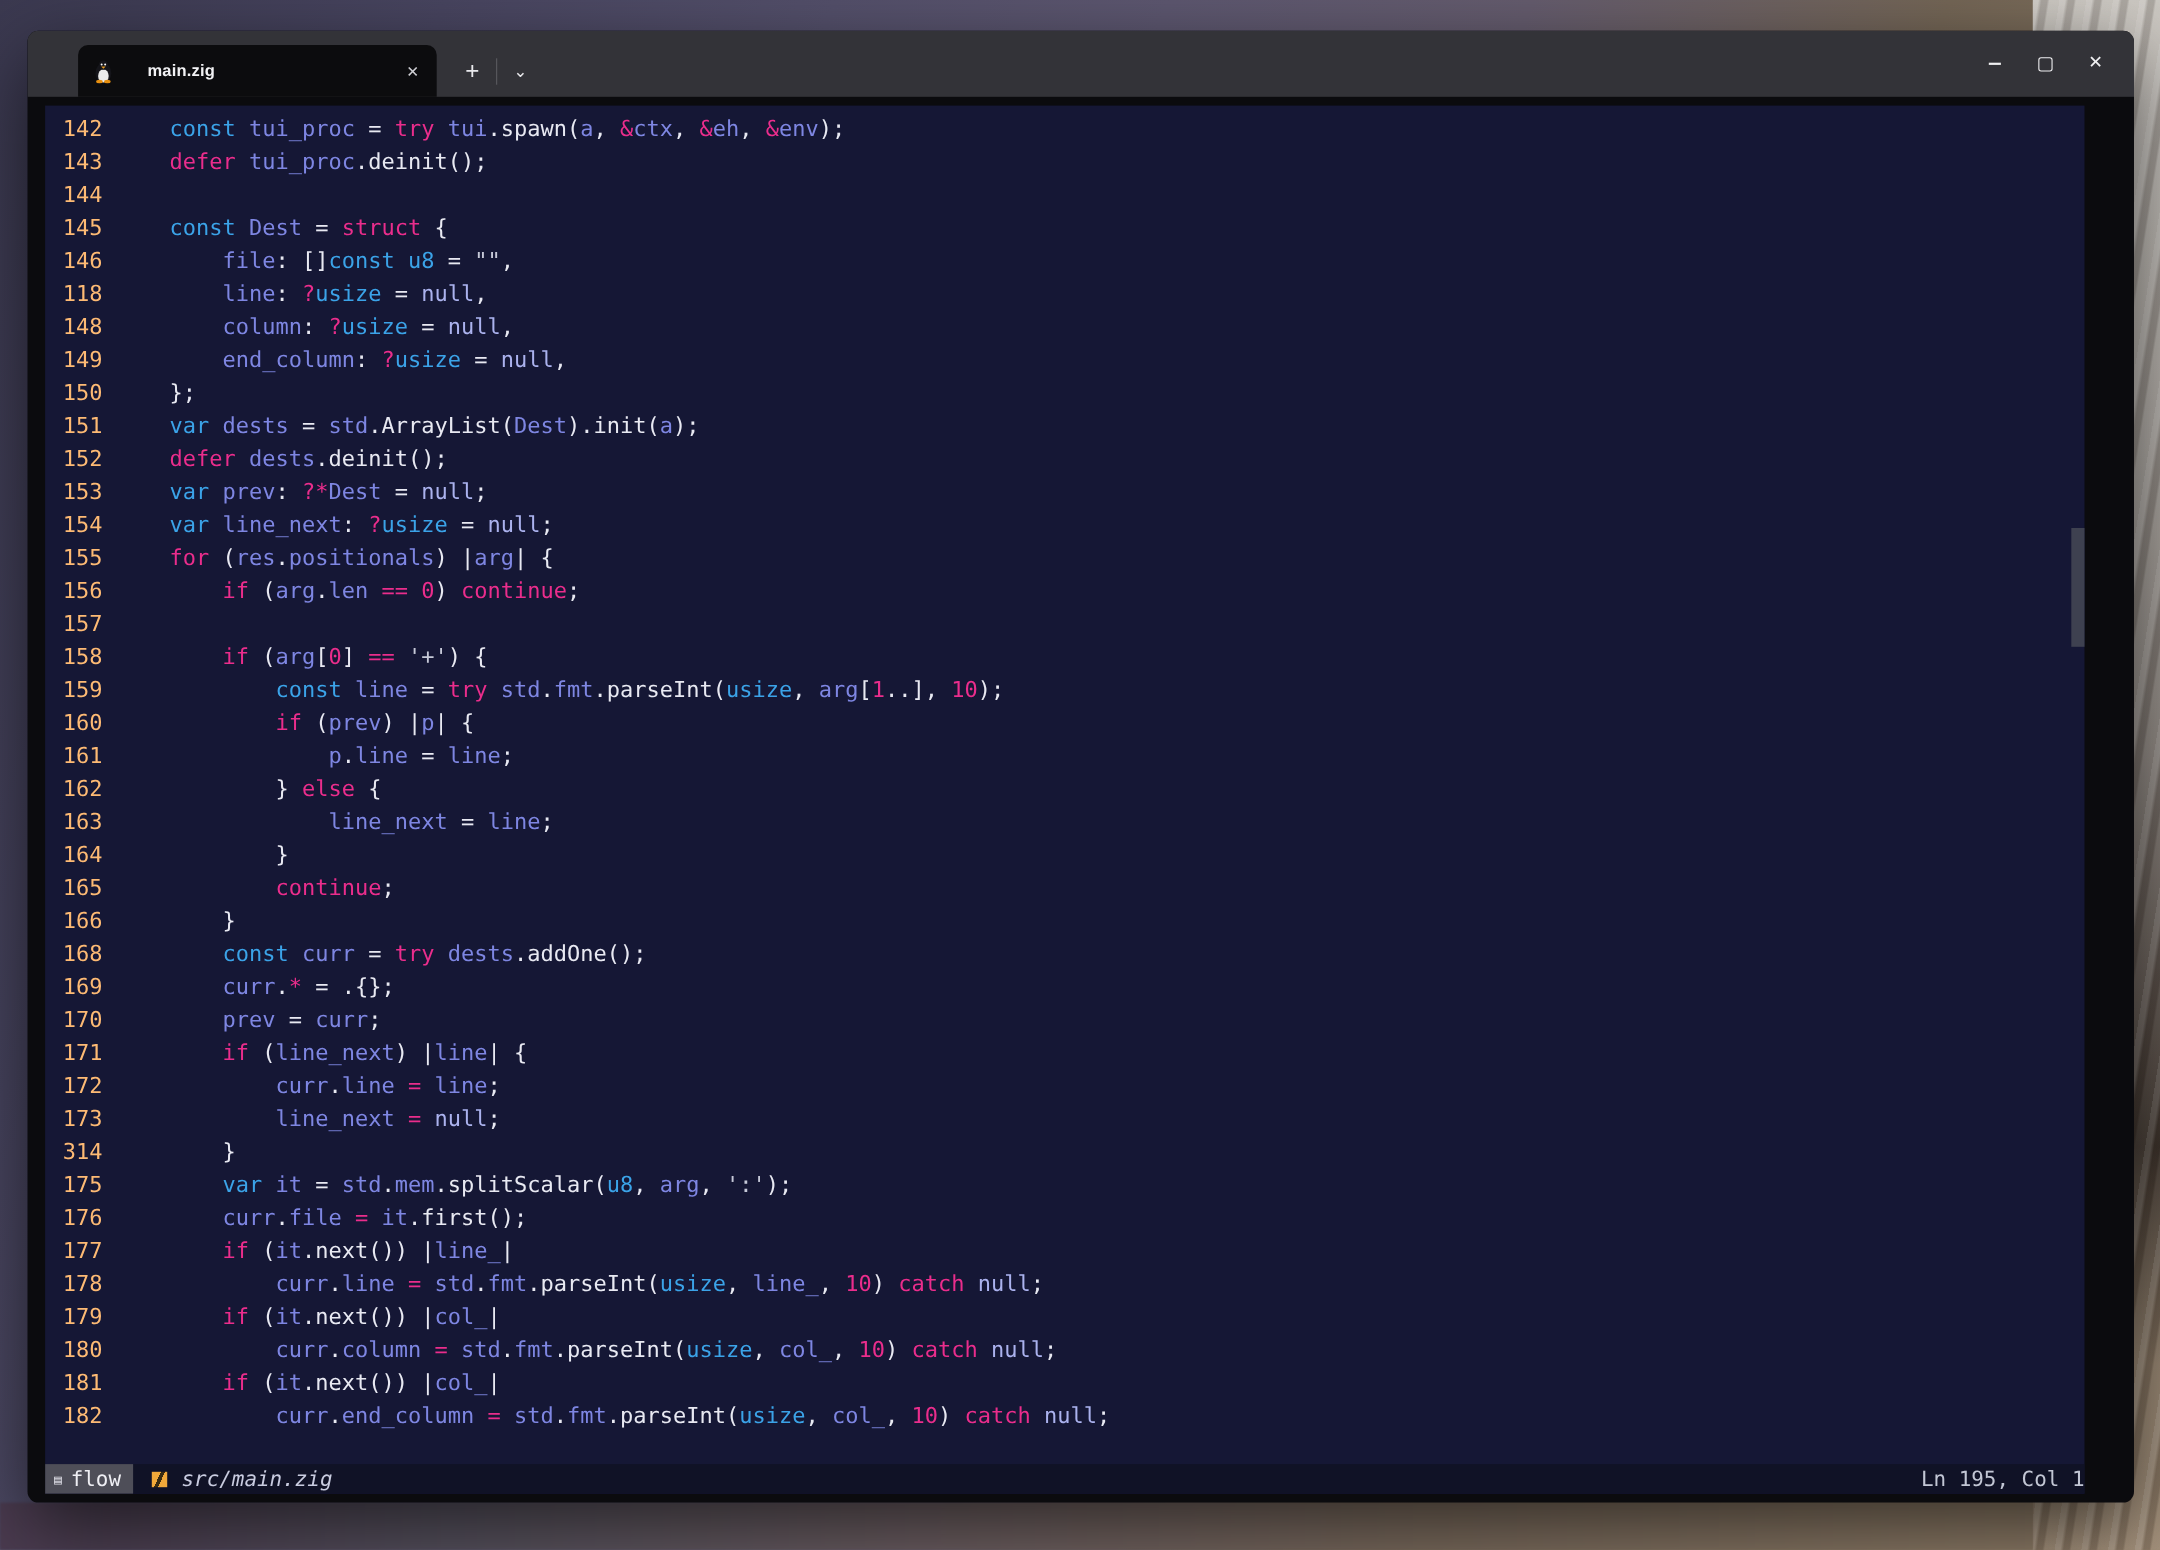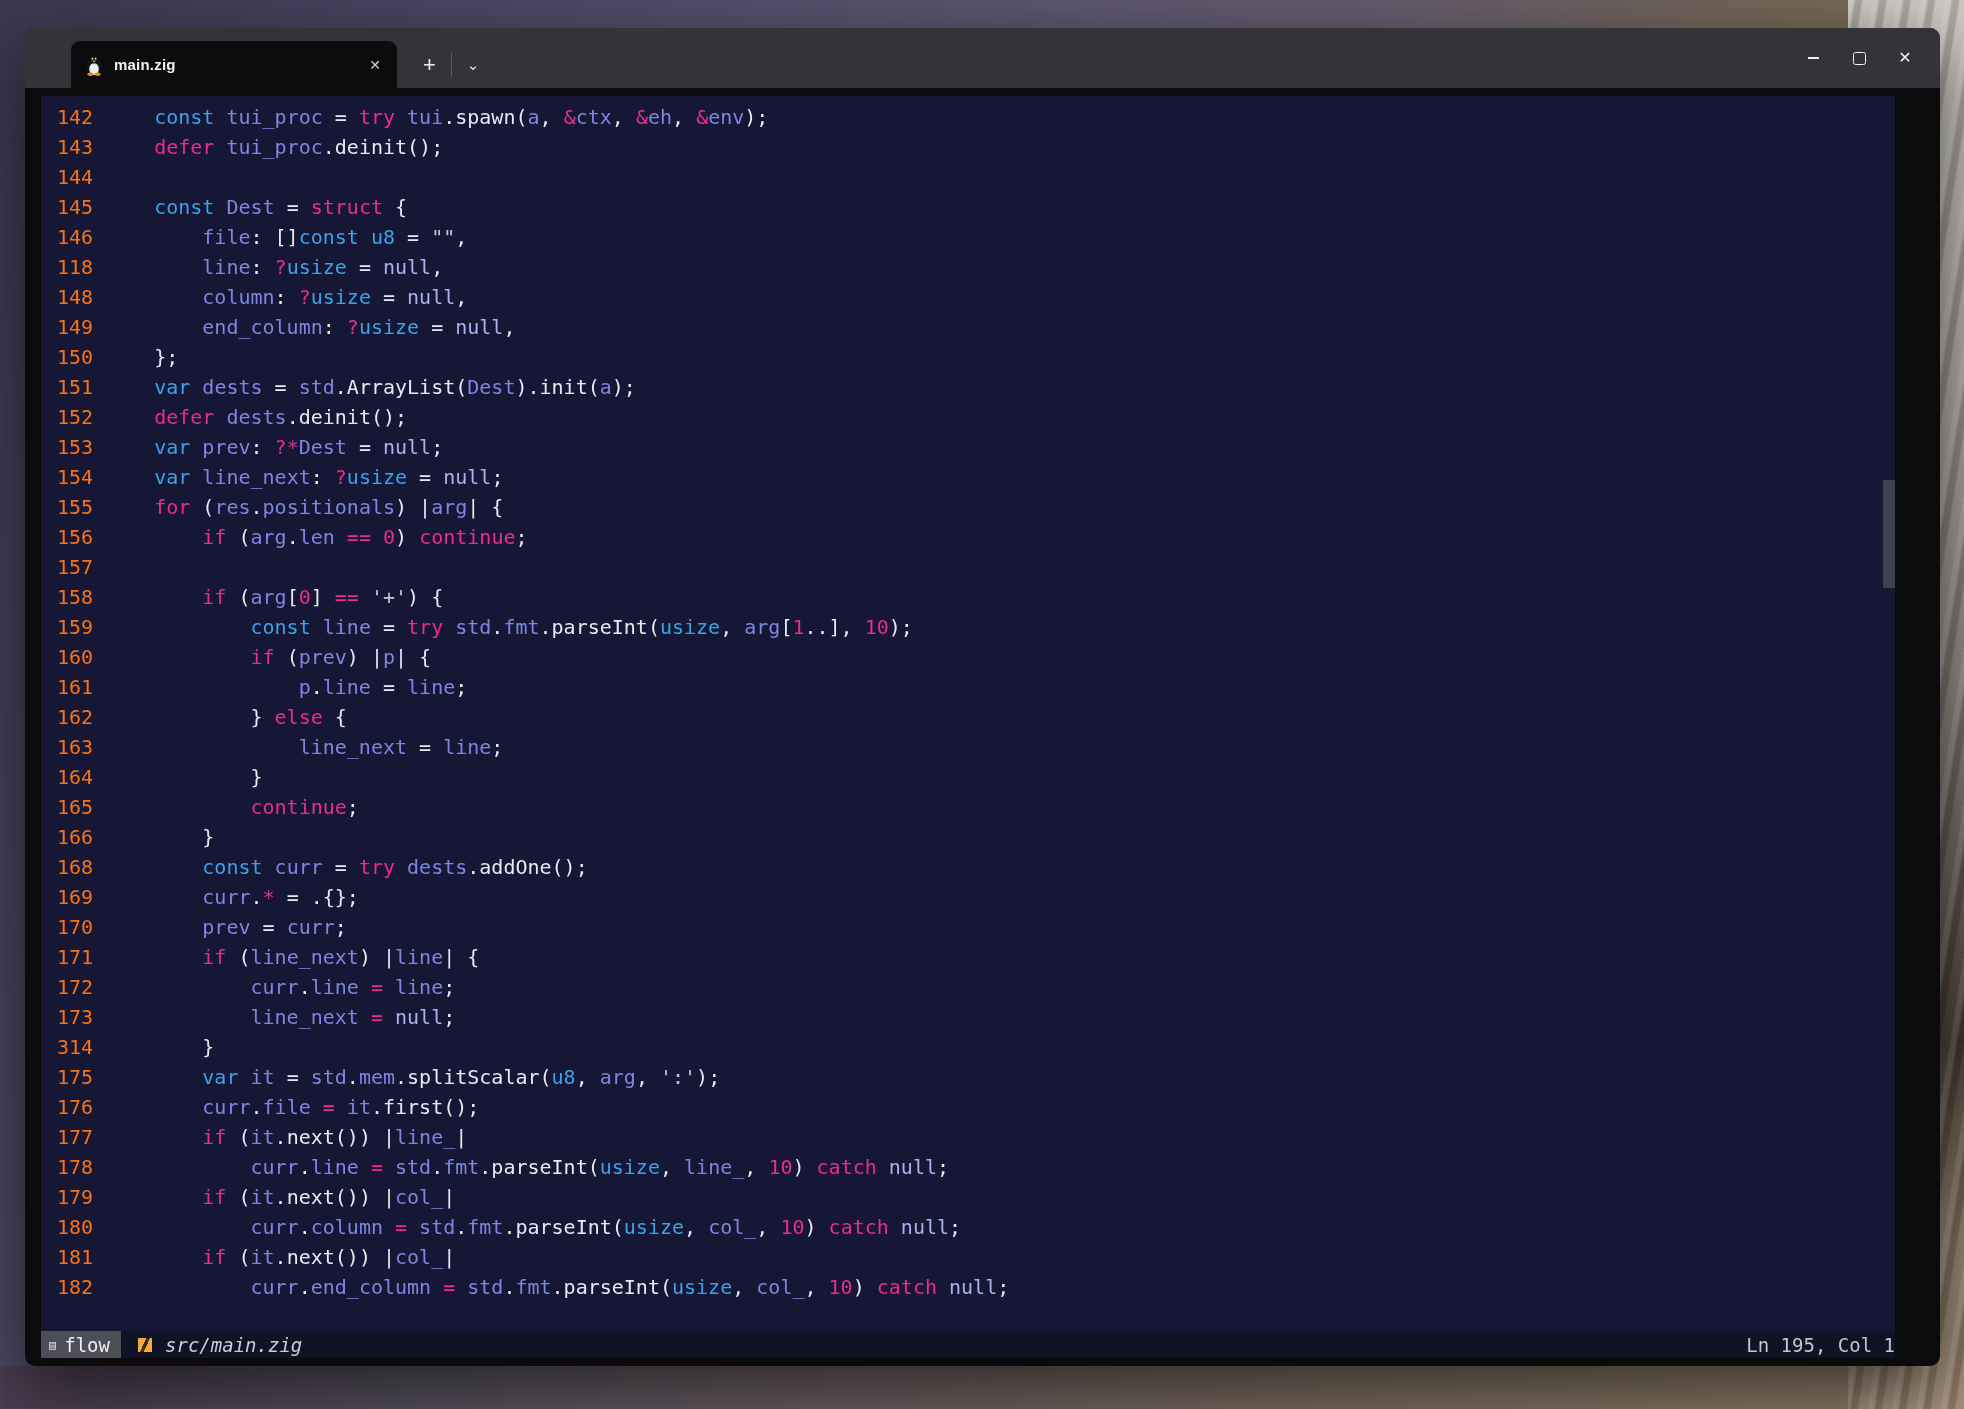--- a/index.html
+++ b/index.html
@@ -17,37 +17,37 @@
   .wall-bottom{position:absolute;left:0;right:116px;top:1366px;bottom:0;
     background:linear-gradient(90deg,#4c3c51 0%,#585360 22%,#6d5f63 45%,#7d6d5f 70%,#8f7d68 100%);
     filter:blur(1px);
   }
   
   .window{position:absolute;left:25px;top:28px;width:1915px;height:1338px;
     background:#0b0b0e;border-radius:10px;overflow:hidden;
     box-shadow:0 24px 70px rgba(0,0,0,.6);}
   .titlebar{position:absolute;left:0;top:0;right:0;height:60px;background:#333338;display:flex;align-items:flex-end;}
   .tab{width:326px;height:47px;margin-left:46px;background:#0c0c0e;border-radius:9px 9px 0 0;
-    display:flex;align-items:center;font-family:"Liberation Sans",sans-serif;}
+    display:flex;align-items:center;font-family:"Liberation Sans",sans-serif;gap:20px;}
   .tab-icon{margin-left:14px;width:18px;height:22px;flex:none;}
   .tab-label{margin-left:11px;color:#f2f2f4;font-size:15px;font-weight:700;letter-spacing:.2px;}
   .tab-close{margin-left:auto;margin-right:16px;color:#cfcfd4;font-size:14px;cursor:default;}
   .newtab{margin-left:26px;margin-bottom:12px;color:#e9e9ec;font-size:22px;font-weight:300;line-height:22px;font-family:"Liberation Sans",sans-serif;}
   .tabsep{width:1px;height:24px;background:#5a5a60;margin:0 15px 11px 15px;}
   .tabdrop{margin-bottom:14px;color:#e9e9ec;font-size:15px;font-family:"Liberation Sans",sans-serif;}
   .win-controls{margin-left:auto;margin-right:12px;margin-bottom:10px;display:flex;align-items:center;}
   .wc{width:46px;height:40px;display:flex;align-items:center;justify-content:center;color:#f0f0f2;}
   .wc-min-glyph{width:11px;height:1.6px;background:#f0f0f2;}
   .wc-max-glyph{width:11px;height:11px;border:1.6px solid #f0f0f2;border-radius:2.5px;}
   .wc-close-glyph{font-size:16px;font-family:"Liberation Sans",sans-serif;line-height:16px;}
   
   .term{position:absolute;left:16px;top:68px;width:1854px;height:1262px;background:#151735;overflow:hidden;}
   .code-area{position:absolute;left:0;top:0;right:0;bottom:27px;padding:6px 0 0 16px;}
   .row{display:flex;height:30px;line-height:30px;white-space:pre;font-size:20px;}
-  .ln{flex:none;width:36px;text-align:right;color:#f97316;margin-right:13px;}
+  .ln{flex:none;width:36px;text-align:right;color:#fdba74;margin-right:13px;}
   .tok-w{color:#e8e9f2}
   .tok-b{color:#3ba3e8}
   .tok-p{color:#ea2d8c}
   .tok-i{color:#7e86e2}
   .tok-s{color:#c6c9d8}
   .tok-n{color:#abb2ee}
   .scroll-thumb{position:absolute;left:1842px;top:384px;width:13px;height:108px;background:#3e4150;}
   
   .statusbar{position:absolute;left:0;right:0;bottom:0;height:27px;background:#101226;
     display:flex;align-items:center;font-size:19px;}

